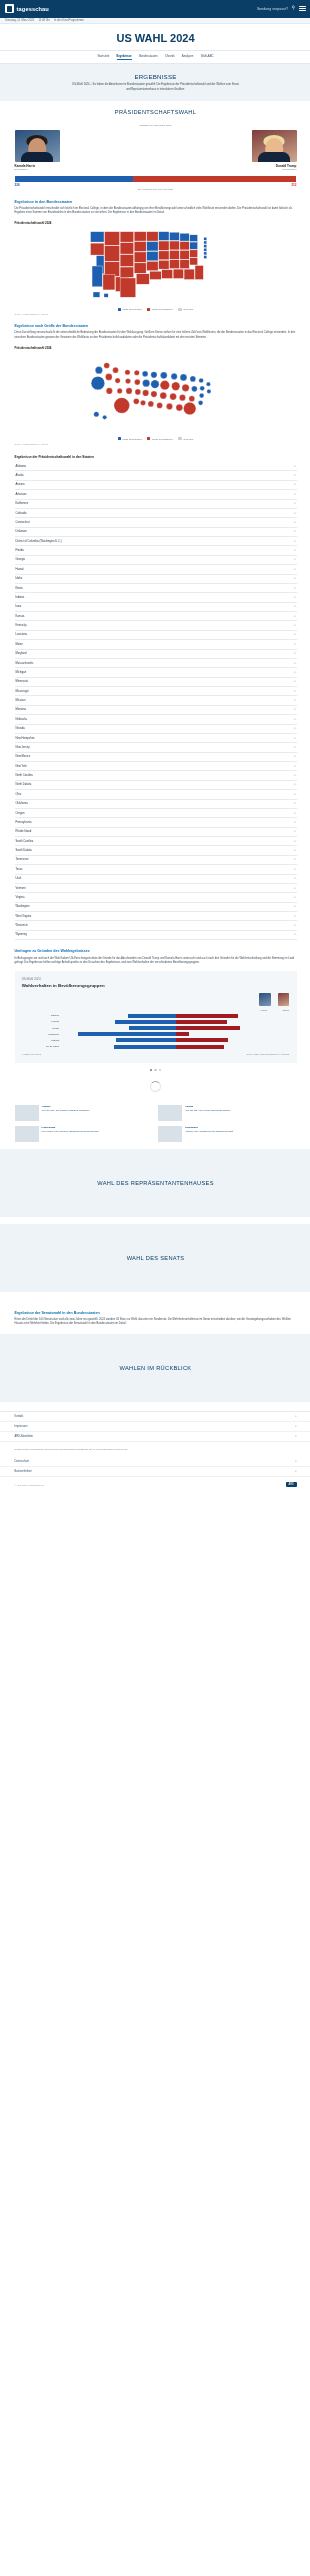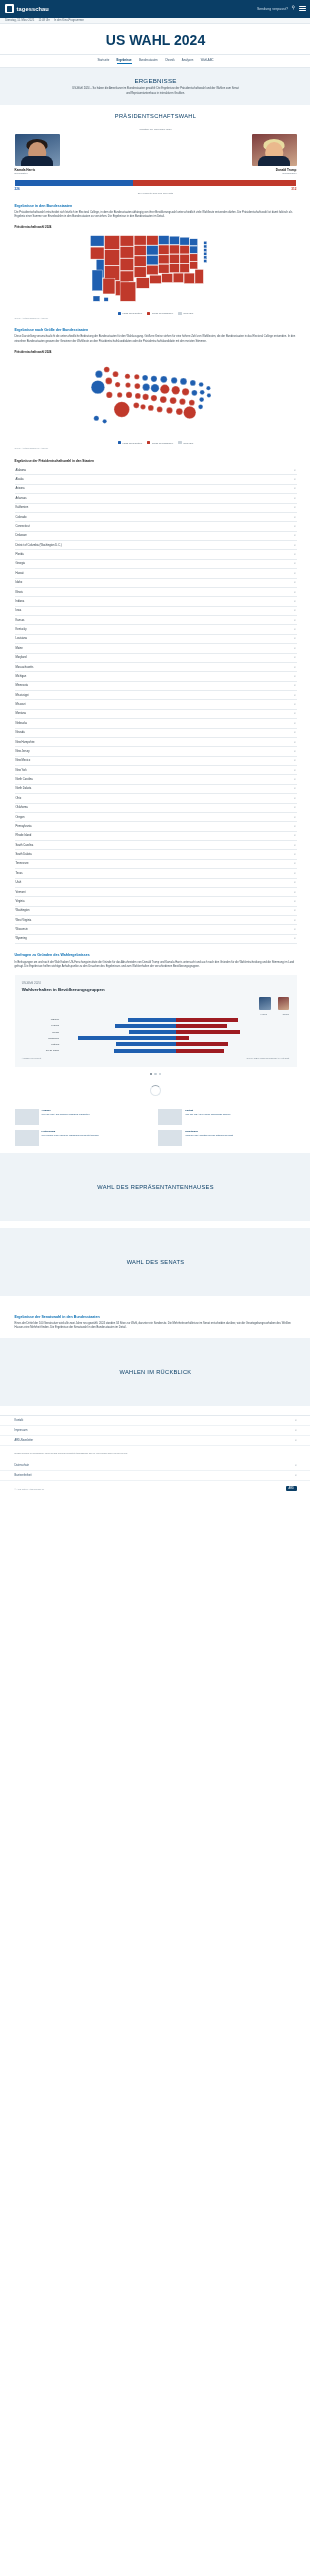--- a/index.html
+++ b/index.html
@@ -37,21 +37,21 @@
   .burger { width:7.3px; }
   .burger span { display:block; height:0.8px; background:#fff; margin:1.3px 0; border-radius:0.5px;}
 
   .datebar {
     height:6.7px; background:#f4f7f9; border-bottom:0.5px solid #e3e9ee;
     display:flex; align-items:center; padding:0 5.2px; gap:4.1px;
   }
   .datebar span { font-size:2.7px; color:#5a6b78; }
 
   .page-title {
-    text-align:center; font-size:14px; color:#0a3e66; font-weight:bold;
+    text-align:center; font-size:11px; color:#0a3e66; font-weight:bold;
     padding: 7.8px 0 6.2px;
   }
   .nav {
     display:flex; justify-content:center; gap:7.3px;
     border-top:0.5px solid #e3e9ee; border-bottom:0.5px solid #e3e9ee;
     padding:3.1px 0; background:#fff;
   }
   .nav a { font-size:2.8px; color:#34506a; text-decoration:none; }
   .nav a.active { color:#0a3e66; font-weight:bold; border-bottom:0.8px solid #0a6fb4; padding-bottom:1px;}
 

